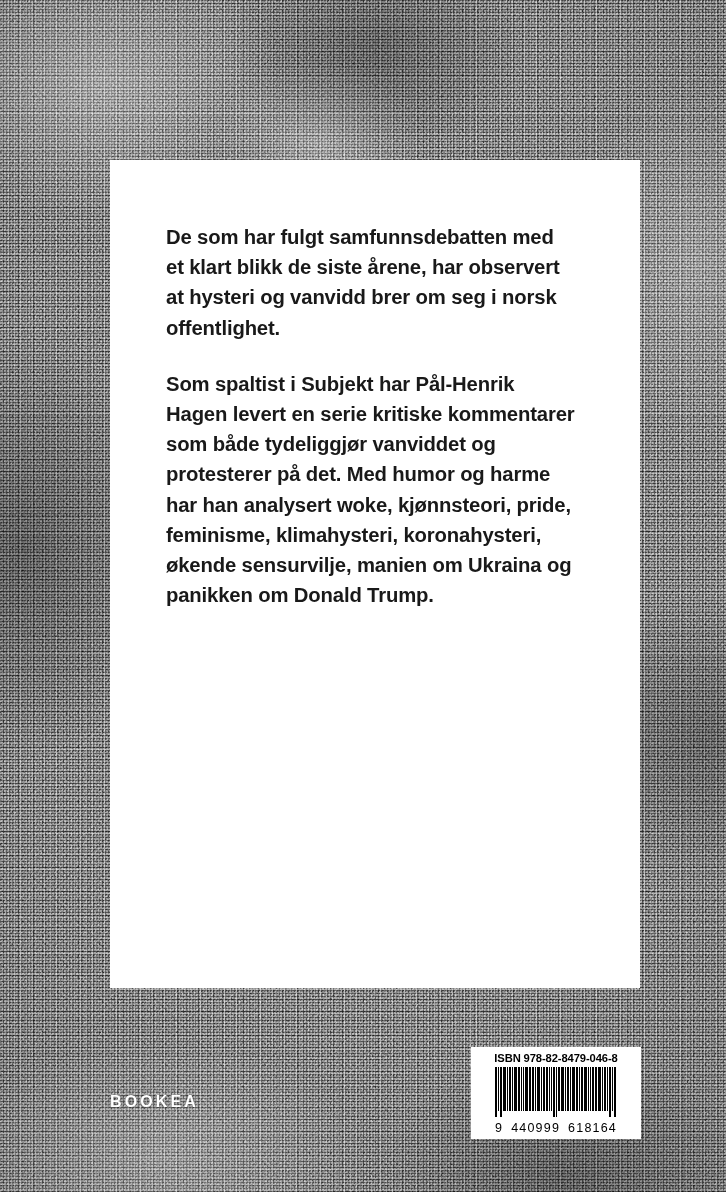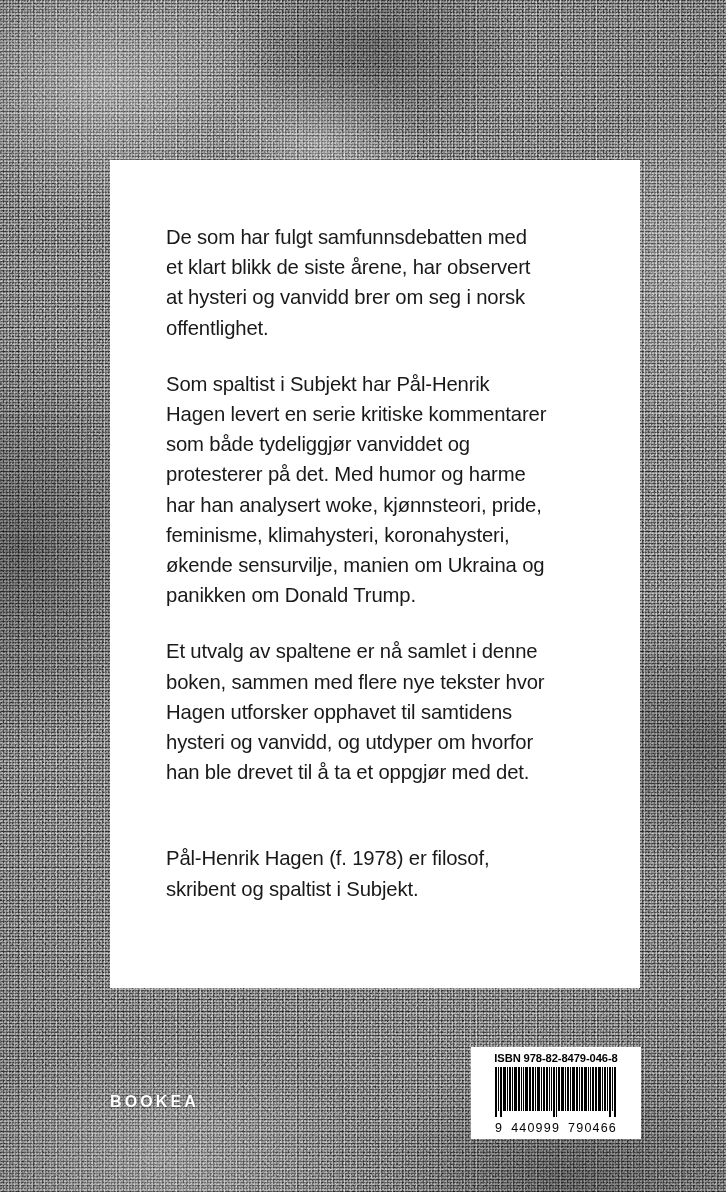--- a/index.html
+++ b/index.html
@@ -81,21 +81,21 @@
   }
   .card-inner {
     position: absolute;
     left: 56px;
     top: 62px;
     right: 44px;
   }
   .para {
     color: #191919;
     font-size: 20.3px;
-    font-weight: 400;
+    font-weight: 700;
     line-height: 30.2px;
     letter-spacing: -0.15px;
     margin: 0 0 26px 0;
     white-space: pre-line;
   }
   .para.bio {
     margin-top: 56px;
     margin-bottom: 0;
   }
 
@@ -177,27 +177,20 @@
 at hysteri og vanvidd brer om seg i norsk
 offentlighet.</p>
       <p class="para">Som spaltist i Subjekt har Pål-Henrik
 Hagen levert en serie kritiske kommentarer
 som både tydeliggjør vanviddet og
 protesterer på det. Med humor og harme
 har han analysert woke, kjønnsteori, pride,
 feminisme, klimahysteri, koronahysteri,
 økende sensurvilje, manien om Ukraina og
 panikken om Donald Trump.</p>
-      <p class="para">Et utvalg av spaltene er nå samlet i denne
-boken, sammen med flere nye tekster hvor
-Hagen utforsker opphavet til samtidens
-hysteri og vanvidd, og utdyper om hvorfor
-han ble drevet til å ta et oppgjør med det.</p>
-      <p class="para bio">Pål-Henrik Hagen (f. 1978) er filosof,
-skribent og spaltist i Subjekt.</p>
     </div>
   </div>
 
   <div class="logo">BOOKEA</div>
 
   <div class="barcode-box">
     <div class="isbn-line">ISBN 978-82-8479-046-8</div>
     <div class="bars">
       <span class="tall" style="width:2px"></span>
         <span style="width:1px"></span>
@@ -240,17 +233,17 @@
       <span style="width:1px"></span>
         <span style="width:2px"></span>
         <span style="width:1px"></span>
       <span class="tall" style="width:2px"></span>
         <span style="width:1px"></span>
         <span class="tall" style="width:2px"></span>
     </div>
     <div class="bc-digits">
       <span class="grp">9</span>
       <span class="grp">440999</span>
-      <span class="grp">790466</span>
+      <span class="grp">618164</span>
     </div>
   </div>
 
 </div>
 
 </body></html>

